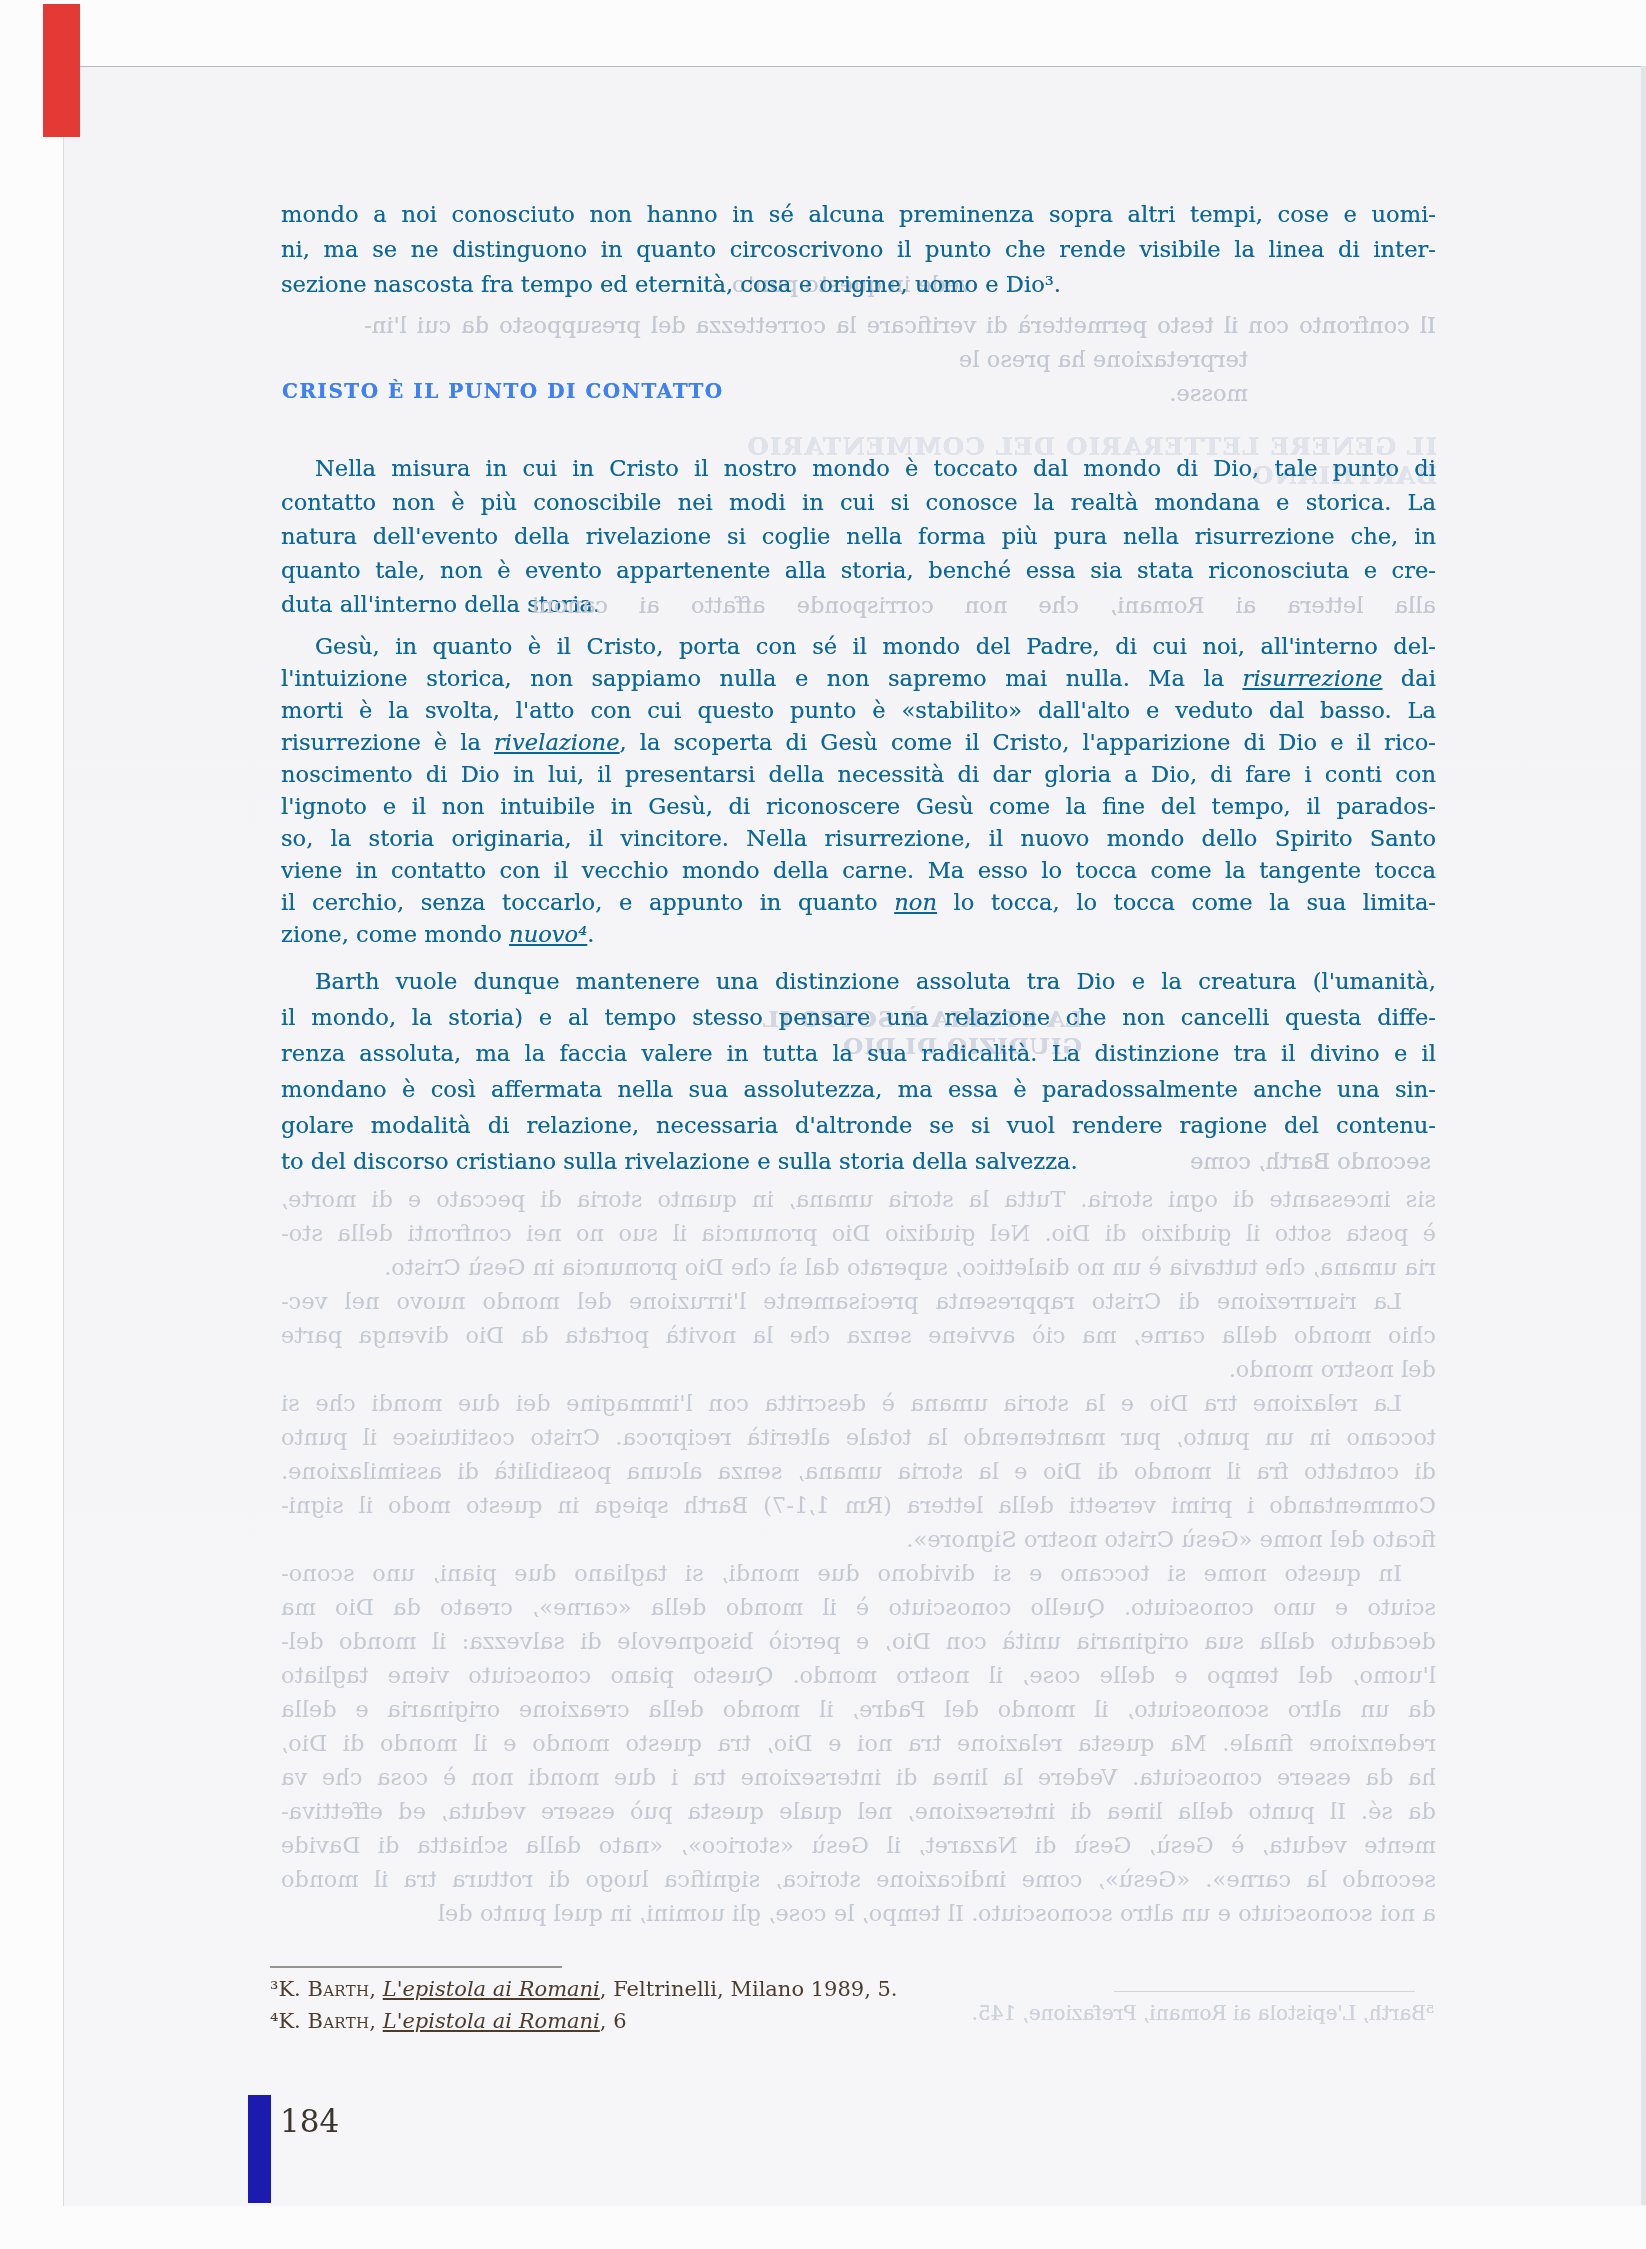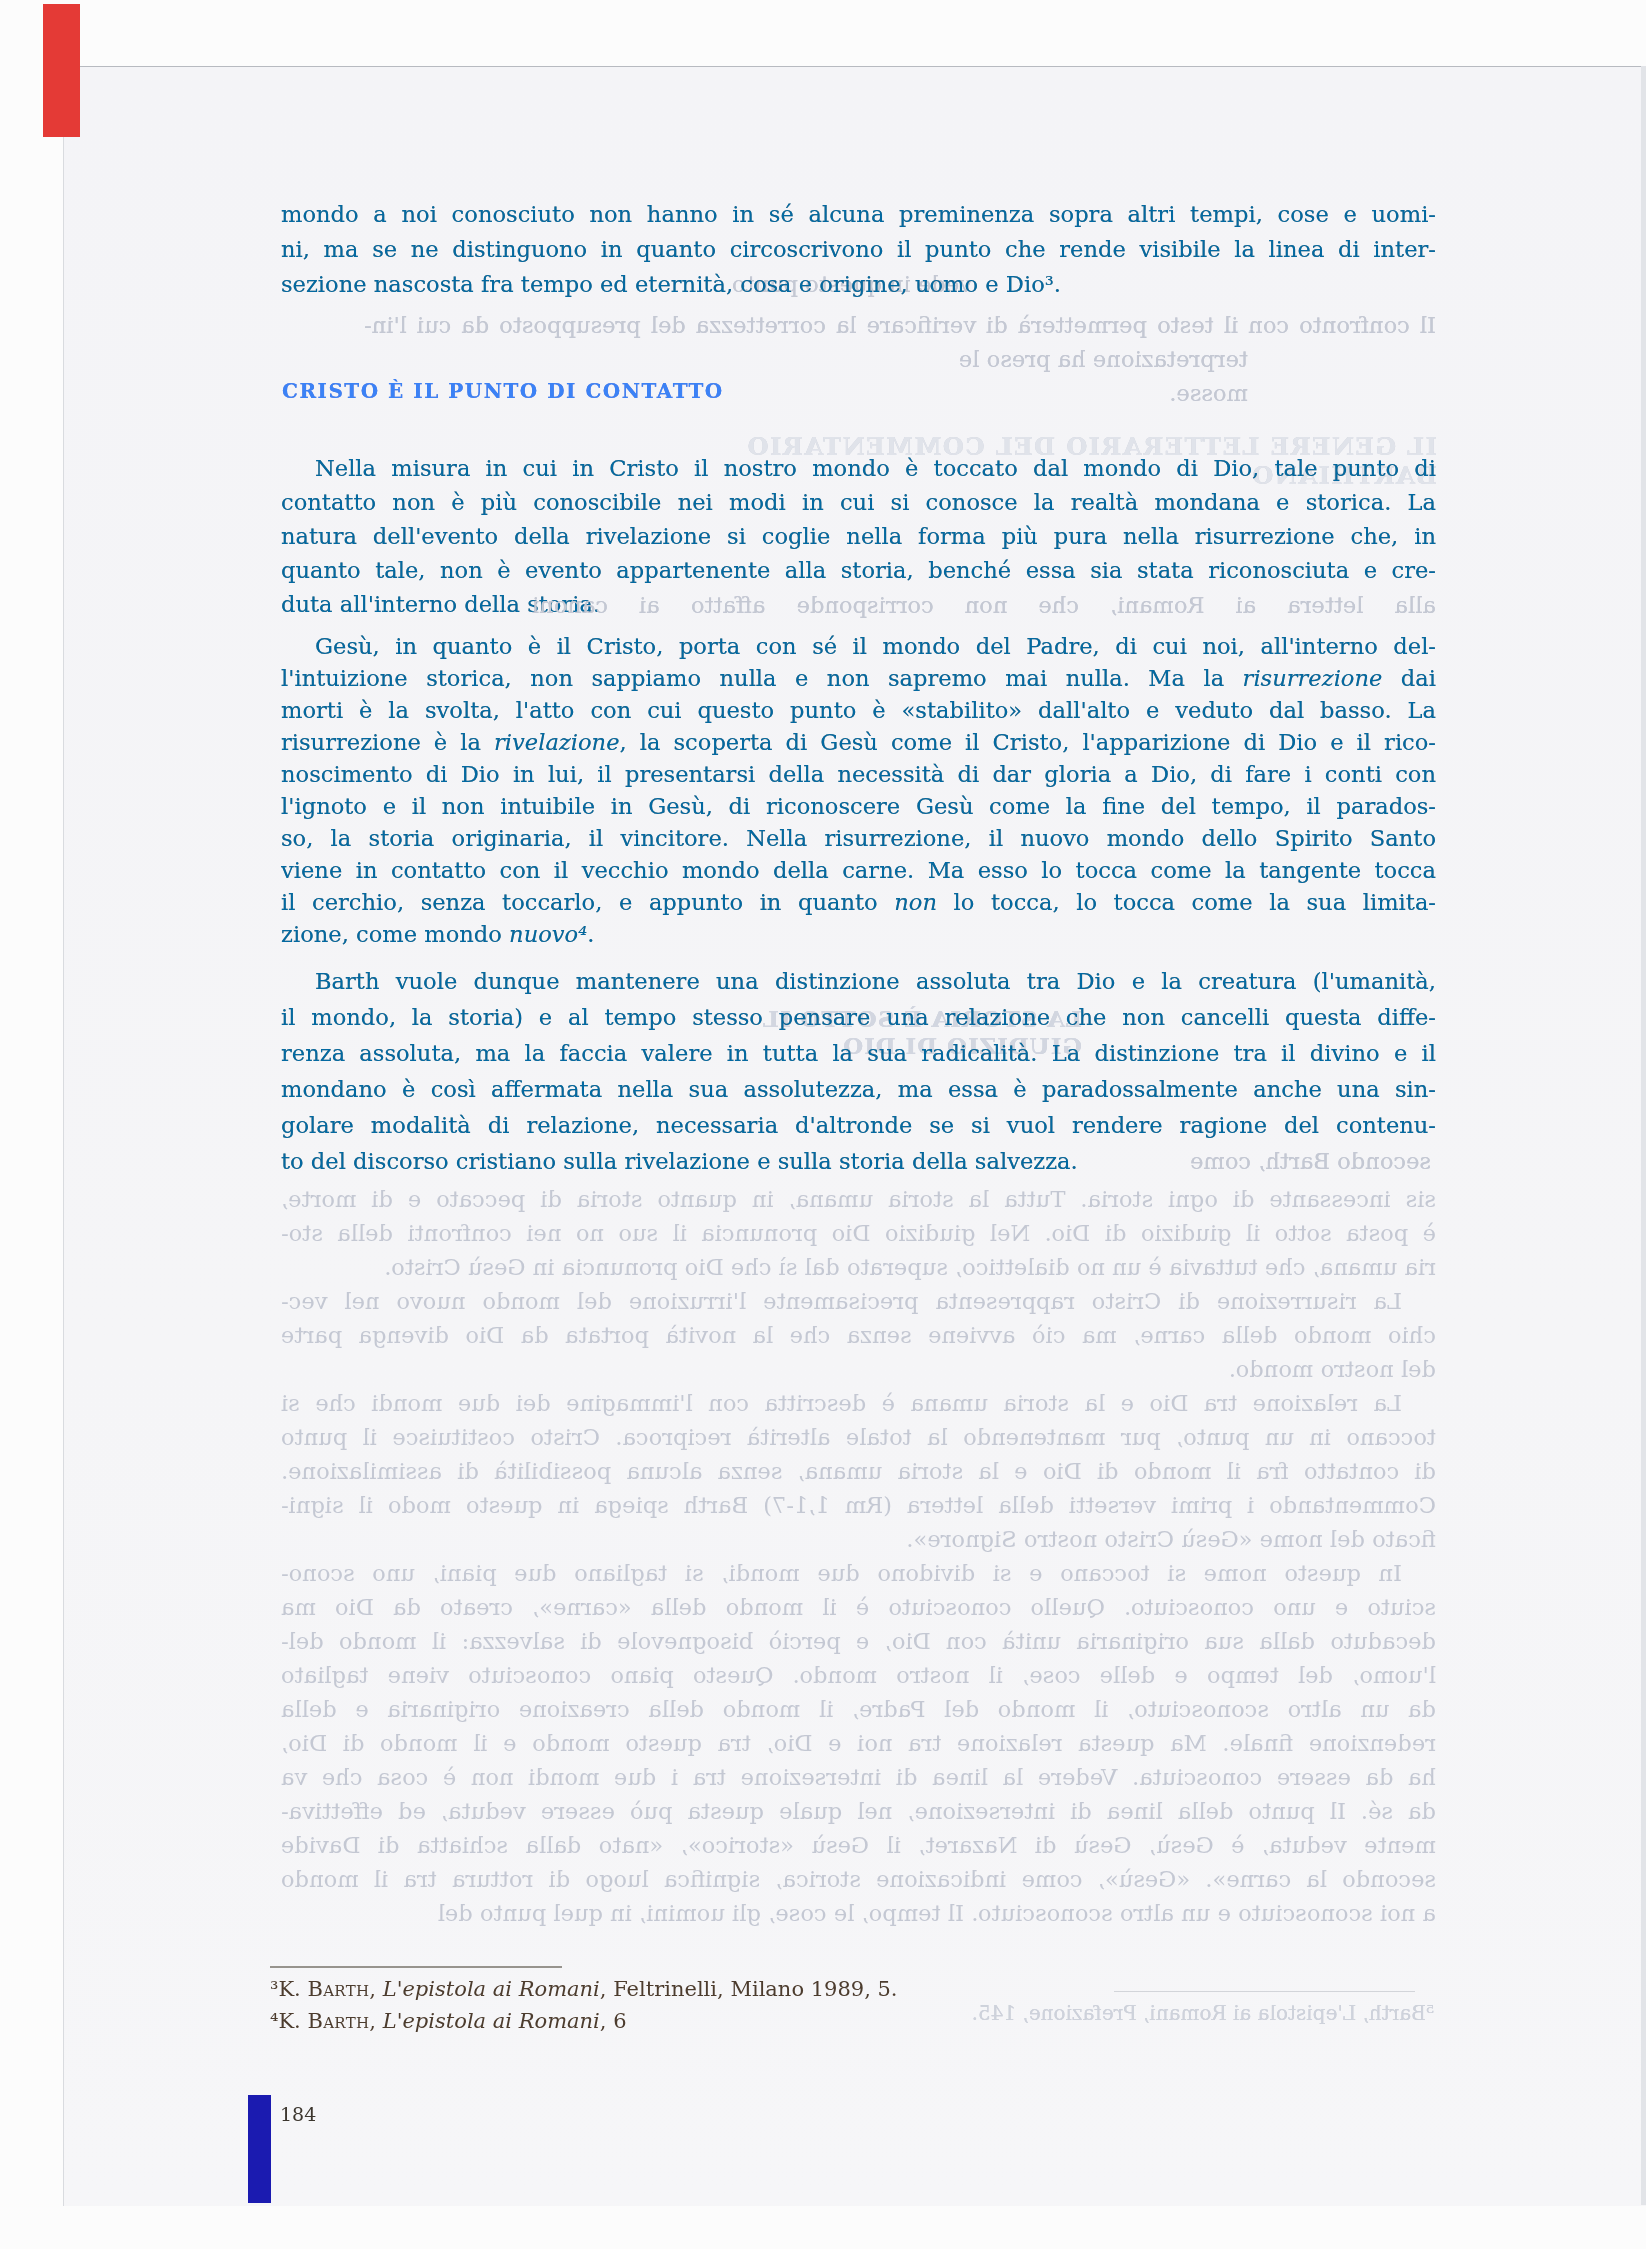--- a/index.html
+++ b/index.html
@@ -10,21 +10,21 @@
          background:linear-gradient(180deg,#f4f4f7 0%,#f5f5f7 60%,#f6f6f8 100%);
          border-top:1.8px solid #b7bac0;border-left:1.2px solid #d9dbdf;}
   .right-edge{position:absolute;left:1641px;top:66px;width:4.9px;height:2139px;background:#e2e4e8;}
   .red-mark{position:absolute;left:43px;top:3.7px;width:37px;height:133px;background:#e43a36;}
   
   .col{position:absolute;left:281px;width:1155px;color:#0369a1;font-size:22.6px;
        text-shadow:0 0 0.4px rgba(74,58,42,.55);}
   .tl{text-align:justify;text-align-last:justify;overflow:hidden;}
   .tl.last{text-align-last:left;}
   .ind{text-indent:34px;}
-  .it,.i{font-style:italic;}
+  .it,.i{font-style:italic;text-decoration:underline;}
   .sc{font-variant:small-caps;letter-spacing:0.3px;text-align:right;}
   #p0{top:197px;line-height:35px;} #p0 .tl{height:35px;}
   #p1{top:451px;line-height:34px;} #p1 .tl{height:34px;}
   #p2{top:630px;line-height:32px;} #p2 .tl{height:32px;}
   #p3{top:963px;line-height:36px;} #p3 .tl{height:36px;}
   .heading{position:absolute;left:282px;top:379px;width:1162px;color:#3b82f6;
            font-size:20px;font-weight:bold;letter-spacing:1.5px;
            text-shadow:0 0 0.6px rgba(35,35,170,.55);}
   
   .mir{position:absolute;transform:scaleX(-1);color:#c4c8d3;font-size:22.6px;
@@ -39,21 +39,21 @@
   #hb1{top:432px;left:575px;width:862px;font-weight:bold;font-size:24.5px;color:#e0e3ea;letter-spacing:1.2px;}
   #hb2{top:1005px;left:660px;width:422px;font-weight:bold;font-size:23px;color:#d2d6e0;letter-spacing:0.9px;}
   
   .fn-rule{position:absolute;left:270px;top:1966px;width:292px;height:1.8px;background:#97948e;}
   .fn{position:absolute;left:270px;width:917px;font-size:21px;color:#4c3c2e;line-height:31px;}
   #fn1{top:1974px;} #fn2{top:2006px;}
   .fnm-rule{position:absolute;left:1114px;top:1991px;width:301px;height:1.2px;background:#d3d5da;}
   #fnm{top:2001px;left:957px;width:477px;font-size:20px;color:#ced2db;}
   
   .page-bar{position:absolute;left:248px;top:2095px;width:22.6px;height:108px;background:#1b1bb0;}
-  .page-num{position:absolute;left:280px;top:2103px;font-size:19px;color:#3c362e;}
+  .page-num{position:absolute;left:280px;top:2103px;font-size:31px;color:#3c362e;}
 </style>
 </head>
 <body>
 
 <div id="stage">
 
   <div class="sheet"></div>
   <div class="right-edge"></div>
   <div class="red-mark"></div>
 

